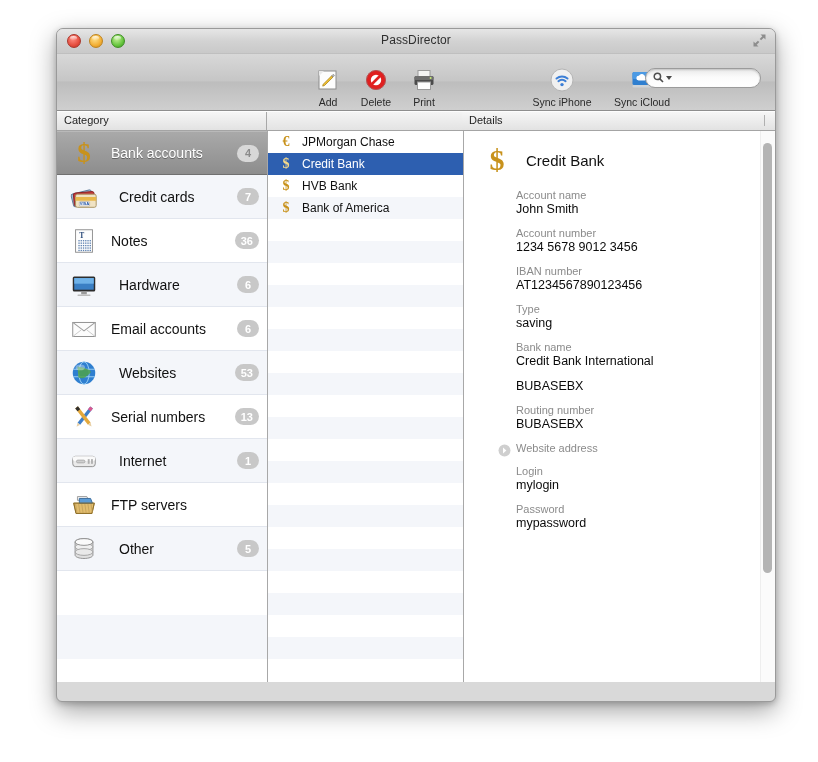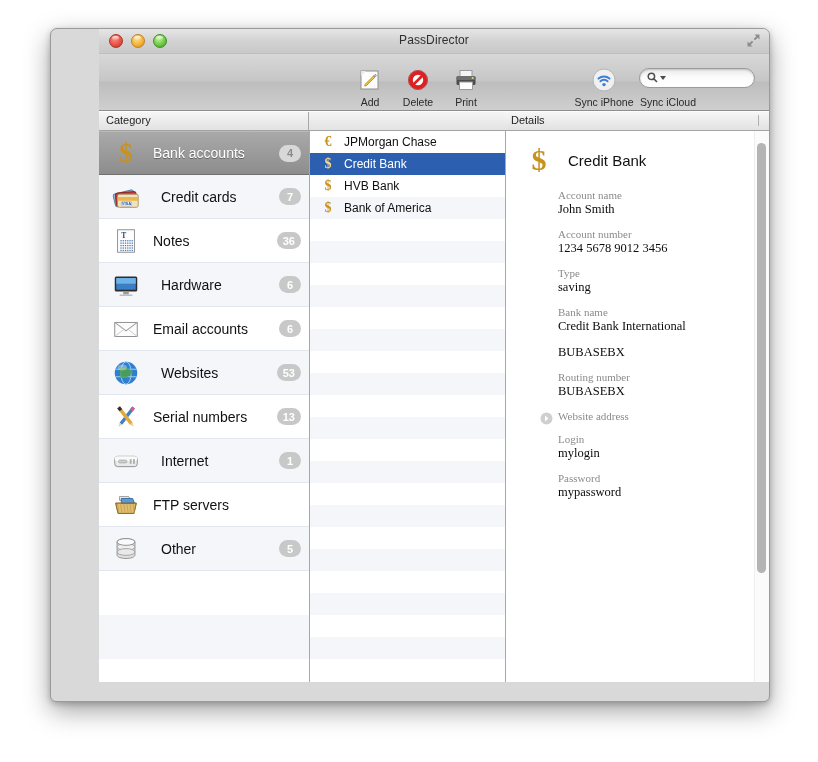--- a/index.html
+++ b/index.html
@@ -5,28 +5,27 @@
   html,body{margin:0;padding:0;}
   body{
     width:818px;height:762px;
     background:#ffffff;
     font-family:"Liberation Sans",sans-serif;
     -webkit-font-smoothing:antialiased;
     overflow:hidden;
   }
   
   .window{
-    position:absolute;left:50px;top:28px;width:720px;height:674px;
+    position:absolute;left:56px;top:28px;width:720px;height:674px;
     border-radius:7px 7px 6px 6px;
     box-shadow:0 9px 26px rgba(0,0,0,.36), 0 2px 6px rgba(0,0,0,.22);
     background:#d9d9d9;
     overflow:hidden;
     border:1px solid #9a9a9a;
     box-sizing:border-box;
-    padding-left:48px;
   }
   
   .titlebar{
     position:relative;height:24px;
     background:linear-gradient(to bottom,#e6e6e6 0%,#d2d2d2 52%,#c9c9c9 100%);
     border-bottom:1px solid #bfbfbf;
   }
   .title{
     position:absolute;left:0;right:0;top:4px;text-align:center;
     font-size:12px;color:#2f2f2f;letter-spacing:.1px;
@@ -105,21 +104,21 @@
     font-family:"Liberation Serif",serif;}
   .ent-row.selected .ent-ico{color:#f5d98a;}
   .ent-name{font-size:12px;color:#101010;margin-left:8px;}
   .ent-row.selected .ent-name{color:#fff;}
   
   .det-inner{padding:12px 0 0 0;position:relative;}
   .det-head{display:flex;align-items:center;padding-left:16px;margin-bottom:12px;}
   .det-head .dollar{font-family:"Liberation Serif",serif;font-weight:bold;font-size:30px;color:#c8921c;
     width:34px;text-align:center;}
   .det-title{font-size:15px;color:#111;margin-left:12px;}
-  .field{padding-left:52px;margin-bottom:11px;position:relative;font-family:Liberation Serif, serif;}
+  .field{padding-left:52px;margin-bottom:11px;position:relative;}
   .f-label{font-size:11px;color:#8b8b8b;margin-bottom:1px;}
   .f-value{font-size:12.5px;color:#0b0b0b;}
   .link-arrow{position:absolute;left:34px;top:1px;width:13px;height:13px;}
   
   .vscroll{position:absolute;right:2px;width:9px;border-radius:5px;background:#b4b4b4;}
   .scroll-track{position:absolute;top:0;right:0;bottom:0;width:14px;background:#fbfbfb;border-left:1px solid #eee;}
   .caret{width:0;height:0;border-left:3px solid transparent;border-right:3px solid transparent;border-top:4px solid #4a4a4a;}
 </style>
 </head>
 <body>
@@ -175,21 +174,21 @@
             <rect x="3.5" y="8" width="19" height="9" rx="1.6" fill="#4b4b4b"></rect>
             <rect x="3.5" y="8" width="19" height="4" rx="1.6" fill="#6e6e6e"></rect>
             <rect x="6.5" y="14" width="13" height="7.5" fill="#fdfdfd" stroke="#9a9a9a"></rect>
             <circle cx="19.6" cy="10" r="1" fill="#c6ea72"></circle>
           </svg>
         </span>
         <span class="lbl">Print</span>
       </div>
     </div>
 
-    <div class="tb-group" style="left:473px;top:11px;">
+    <div class="tb-group" style="left:473px;top:11px;gap:16px;">
       <div class="tb-item tb-wide">
         <span class="glyph">
           <svg width="26" height="26" viewBox="0 0 26 26">
             <circle cx="13" cy="13" r="11" fill="#f0f0f0" stroke="#b4b4b4"></circle>
             <g fill="none" stroke="#3d7fd6" stroke-width="2" stroke-linecap="round">
               <path d="M7.5 11.5a8.4 8.4 0 0 1 11 0"></path>
               <path d="M9.4 14.2a5.4 5.4 0 0 1 7.2 0"></path>
             </g>
             <circle cx="13" cy="17.6" r="1.7" fill="#3d7fd6"></circle>
           </svg>
@@ -459,20 +458,24 @@
           <div id="detFields">
               <div class="field">
                 <div class="f-label">Account name</div>
                 <div class="f-value">John Smith</div>
               </div>
               <div class="field">
                 <div class="f-label">Account number</div>
                 <div class="f-value">1234 5678 9012 3456</div>
               </div>
               <div class="field">
+                <div class="f-label">IBAN number</div>
+                <div class="f-value">AT1234567890123456</div>
+              </div>
+              <div class="field">
                 <div class="f-label">Type</div>
                 <div class="f-value">saving</div>
               </div>
               <div class="field">
                 <div class="f-label">Bank name</div>
                 <div class="f-value">Credit Bank International</div>
               </div>
               <div class="field">
                 <div class="f-value">BUBASEBX</div>
               </div>

